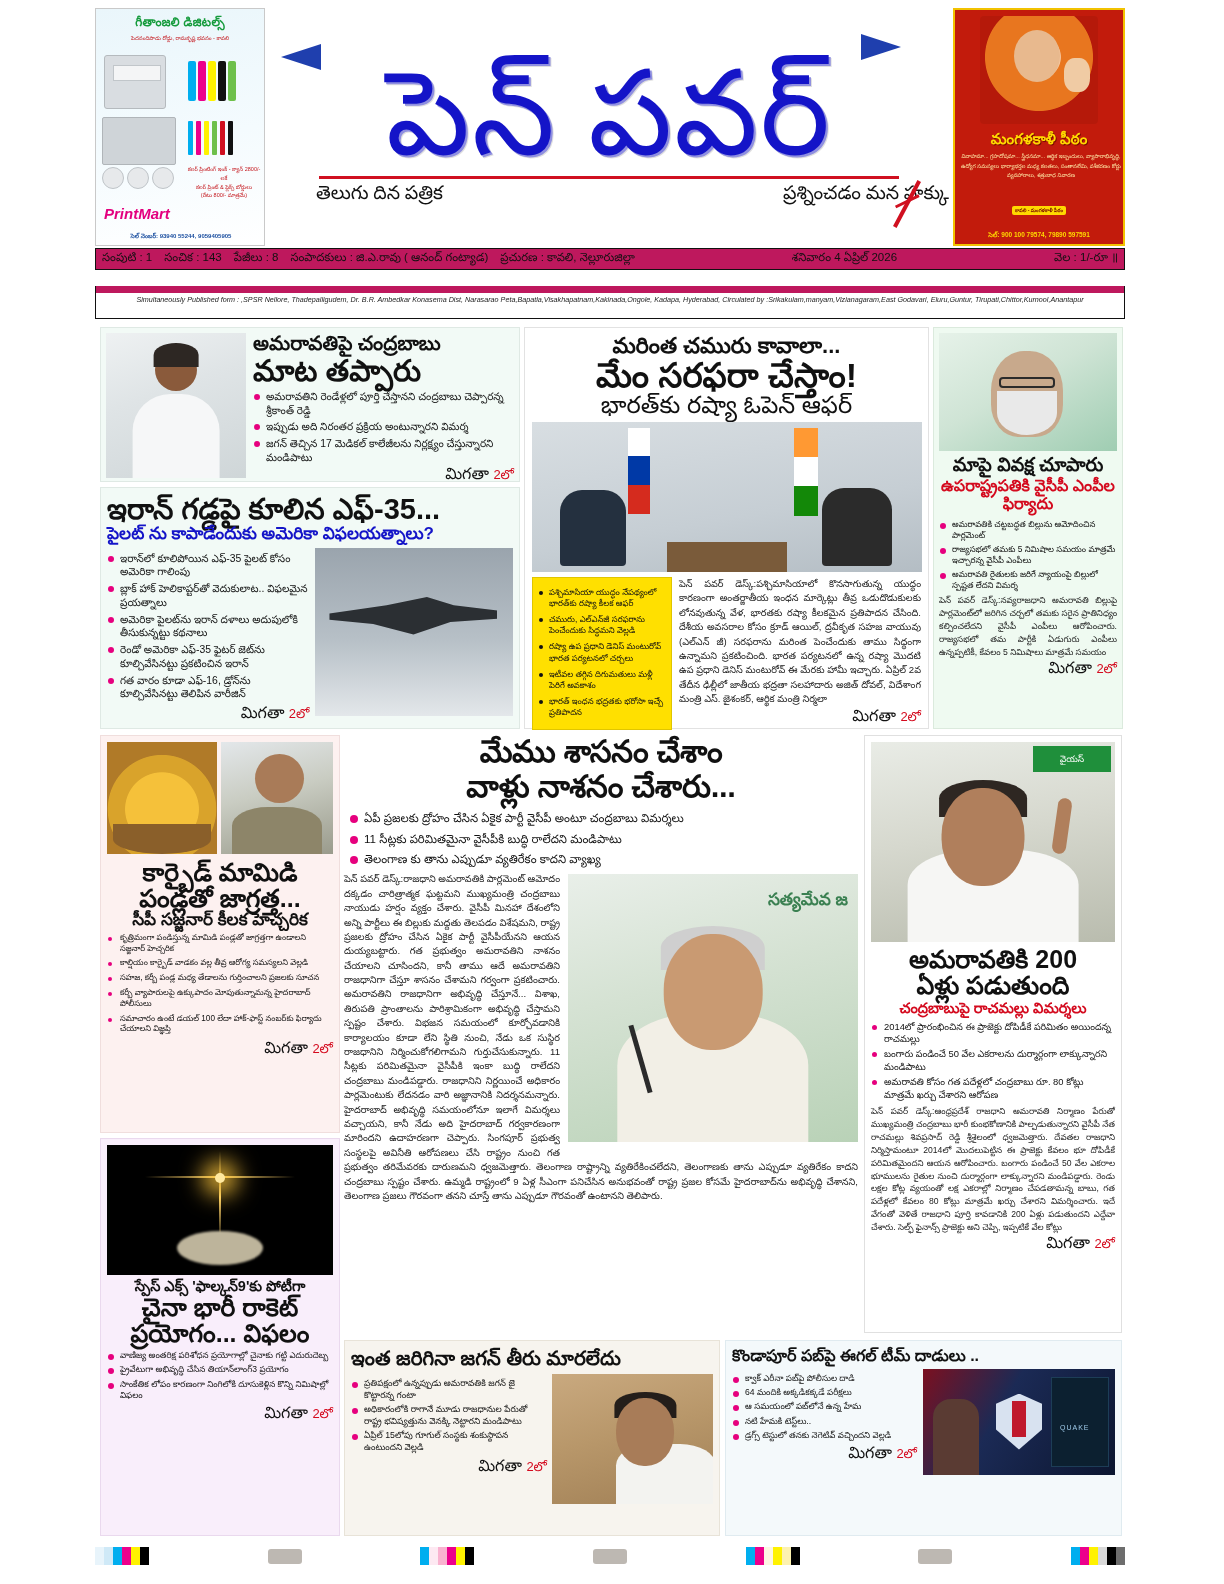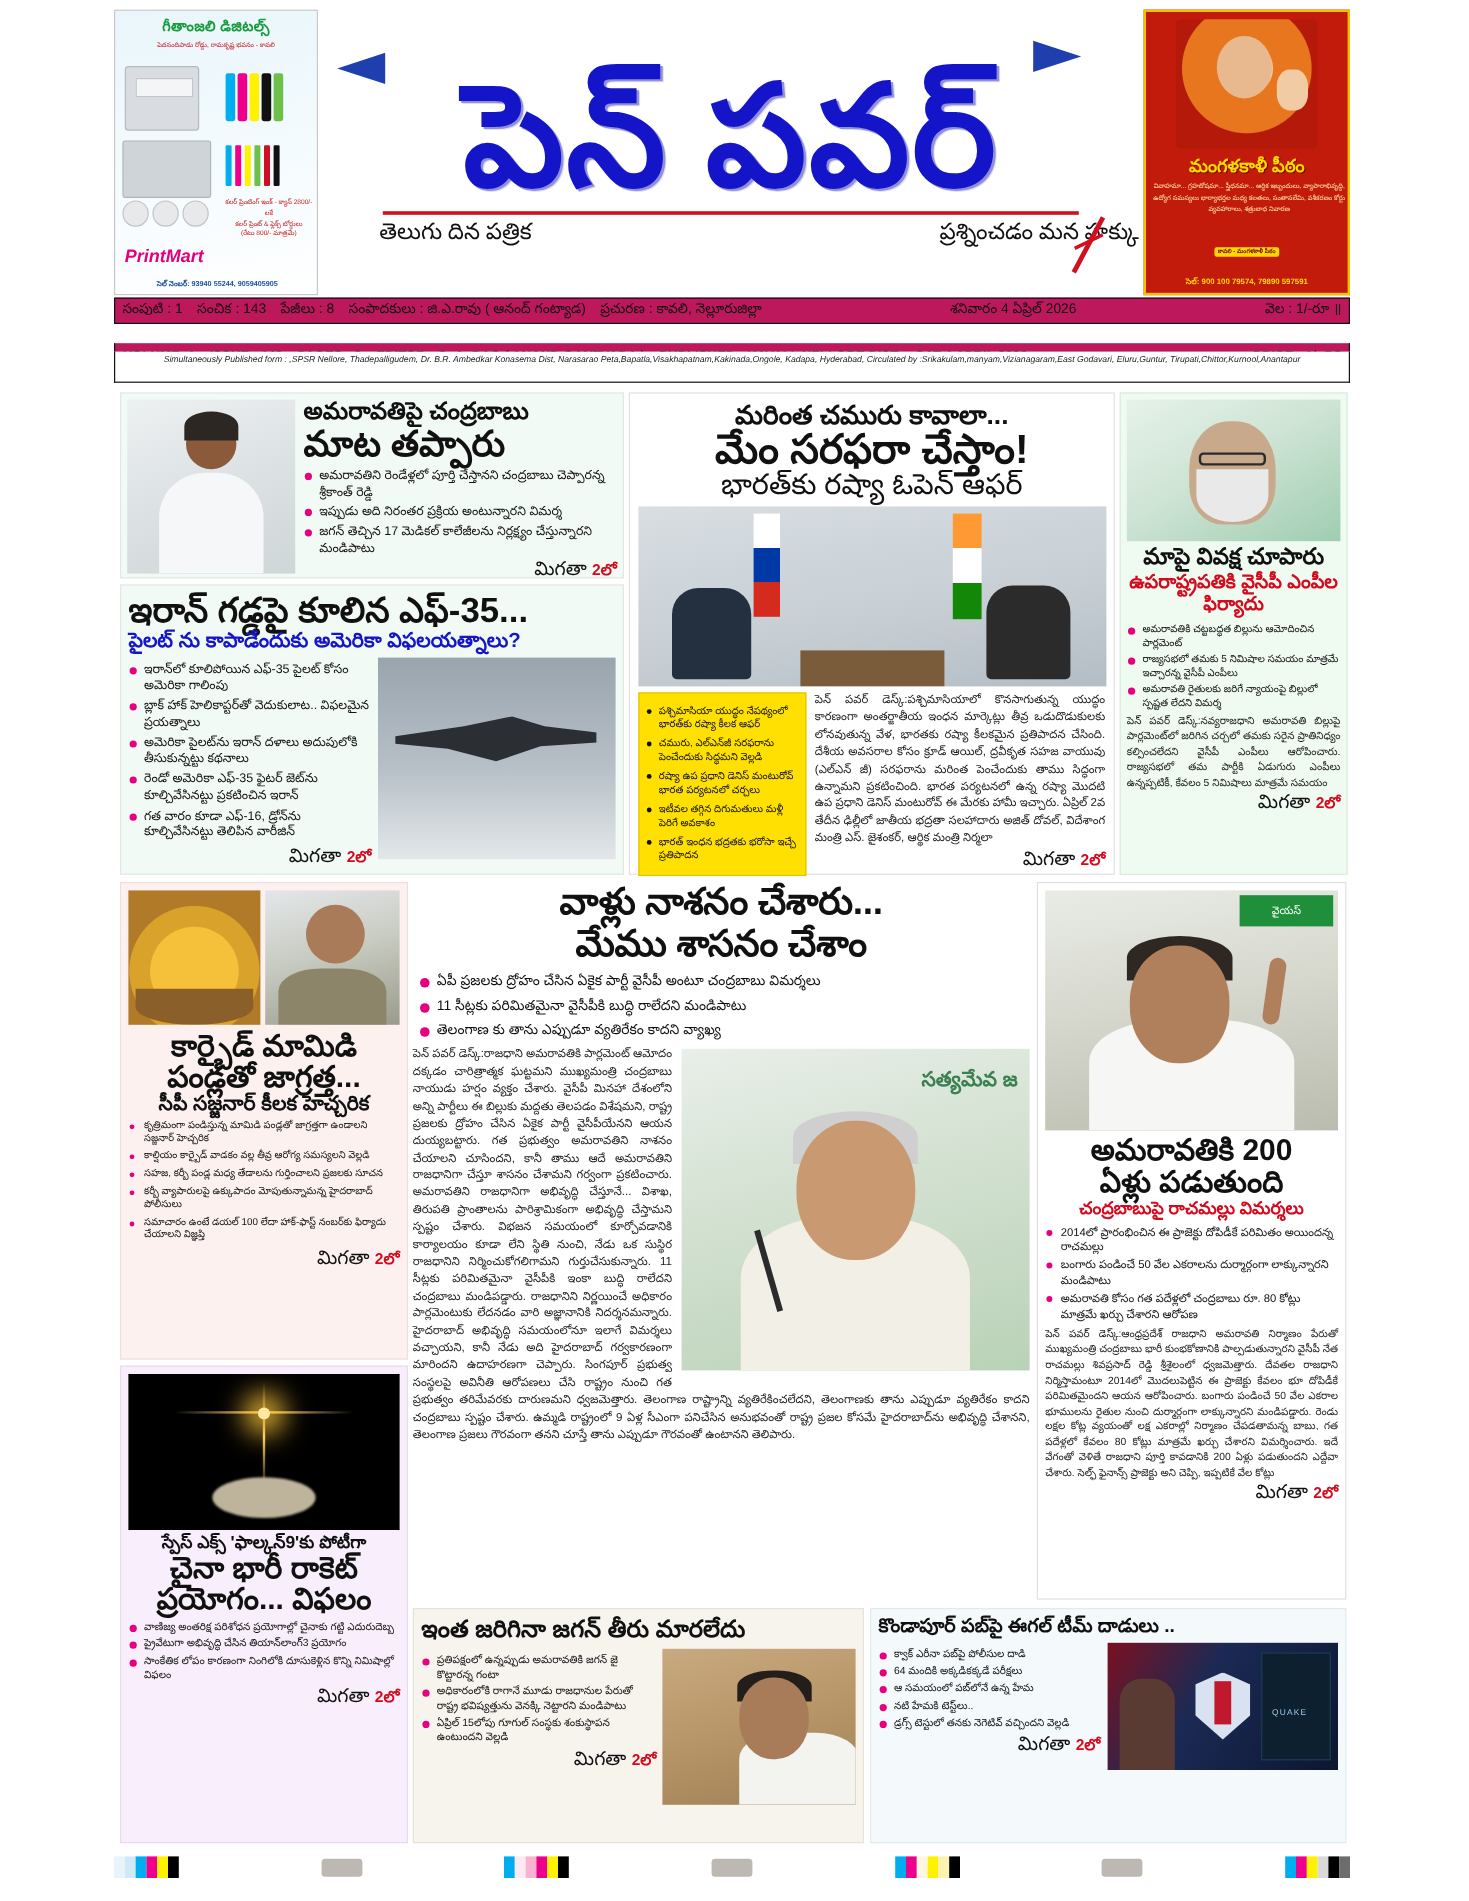--- a/index.html
+++ b/index.html
@@ -31,21 +31,21 @@
   .adl-pens { position:absolute; left:92px; top:112px; width:72px; height:40px;}
   .adl-pens b{display:inline-block;width:5px;height:34px;margin-right:3px;border-radius:1px;}
   .adl-redtxt{position:absolute;left:88px;top:156px;width:80px;font-size:5.5px;color:#c4161c;text-align:center;line-height:1.6;}
   .adl-brand{position:absolute;left:8px;top:196px;font-size:15px;font-weight:bold;color:#1b4fa0;font-style:italic;}
   .adl-brand span{color:#e3007f;}
   .adl-phone{position:absolute;left:5px;bottom:4px;width:160px;text-align:center;font-size:6px;color:#1b4fa0;font-weight:bold;}
 
   .title-wrap { flex:1; position:relative; display:flex; flex-direction:column; align-items:center; justify-content:center; }
   .paper-title {
     font-family:"Liberation Serif", serif;
-    font-size:118px; font-weight:bold; color:#1414c8; line-height:1;
+    font-size:118px; font-weight:normal; color:#1414c8; line-height:1;
     letter-spacing:2px; text-shadow:2px 2px 0 #8f8fe0, 3px 3px 0 rgba(0,0,0,.12);
     white-space:nowrap; margin-top:10px;
   }
   .nib { position:absolute; width:0;height:0; }
   .nib-l { left:16px; top:36px; border-top:13px solid transparent;border-bottom:13px solid transparent;border-right:40px solid #1f3fae;}
   .nib-r { right:52px; top:26px; border-top:13px solid transparent;border-bottom:13px solid transparent;border-left:40px solid #1f3fae;}
   .redline{ width:580px;height:3px;background:#d01020;margin-top:2px;}
   .tag-row{ width:680px; display:flex; justify-content:space-between; margin-top:3px;}
   .tag-row span{ font-size:19px; color:#111; font-family:"Liberation Serif",serif;margin-left:47px;}
   .pen-mark{position:absolute;right:44px;bottom:16px;width:4px;height:52px;background:#d01020;transform:rotate(28deg);}
@@ -72,21 +72,21 @@
   .footnote { position:absolute; left:95px; top:293px; width:1030px; height:26px; border:1px solid #111; border-top:none; background:#fff;
      font-size:7.2px; font-style:italic; color:#222; text-align:center; line-height:1.45; padding:2px 10px; }
 
   
   .kicker { font-size:20px; font-weight:bold; line-height:1.08; color:#111; }
   .headline { font-weight:bold; line-height:1.04; color:#111; }
   .subhead { font-weight:bold; color:#d40a1e; line-height:1.15; }
   ul.bullets { list-style:none; margin:4px 0 0 0; padding:0; }
   ul.bullets li { position:relative; padding-left:13px; margin-bottom:3px; line-height:1.32; font-size:10.4px; color:#111; }
   ul.bullets li:before { content:""; position:absolute; left:1px; top:4px; width:6px; height:6px; border-radius:50%; background:#e6007e; }
-  .cont { color:#d40a1e; font-weight:bold; font-size:13px; }
+  .cont { color:#d40a1e; font-weight:normal; font-size:13px; }
   .body-text { font-size:9.6px; line-height:1.5; text-align:justify; color:#1b1b1b; }
 
   .photo { background:#cdd3d8; position:relative; overflow:hidden; }
   .ph-room { background:linear-gradient(160deg,#eef1f2 0%,#dfe4e6 40%,#cfd6d8 100%); }
   .ph-man-white { position:absolute; left:50%; transform:translateX(-50%); bottom:0; width:62%; height:58%; background:#f6f7f8; border-radius:44% 44% 0 0; }
   .ph-head { position:absolute; left:50%; transform:translateX(-50%); width:30%; padding-top:30%; background:#8a5a3b; border-radius:50%; }
   .ph-hair { position:absolute; left:50%; transform:translateX(-50%); width:32%; padding-top:17%; background:#2d2723; border-radius:50% 50% 0 0; }
 
   
   .b1 { position:absolute; left:100px; top:327px; width:420px; height:155px; background:#f2faf6; border:1px solid #dfe9e4; padding:5px; display:flex; }
@@ -412,22 +412,22 @@
       <li>ప్రైవేటుగా అభివృద్ధి చేసిన తియాన్‌లాంగ్3 ప్రయోగం</li>
       <li>సాంకేతిక లోపం కారణంగా నింగిలోకి దూసుకెళ్లిన కొన్ని నిమిషాల్లో విఫలం</li>
     </ul>
     <div style="text-align:right;">
       <span class="lbl">మిగతా</span>
       <span class="cont">2లో</span>
     </div>
   </div>
 
   <div class="b7">
+    <div class="h1">మేము శాసనం చేశాం</div>
     <div class="h1">వాళ్లు నాశనం చేశారు...</div>
-    <div class="h1">మేము శాసనం చేశాం</div>
     <ul class="bullets">
       <li>ఏపీ ప్రజలకు ద్రోహం చేసిన ఏకైక పార్టీ వైసీపీ అంటూ చంద్రబాబు విమర్శలు</li>
       <li>11 సీట్లకు పరిమితమైనా వైసీపీకి బుద్ధి రాలేదని మండిపాటు</li>
       <li>తెలంగాణ కు తాను ఎప్పుడూ వ్యతిరేకం కాదని వ్యాఖ్య</li>
     </ul>
     <div class="flow">
       <div class="pic">
         <div class="emblem">సత్యమేవ జ</div>
         <div class="shirt"></div>
         <div class="hair"></div>

